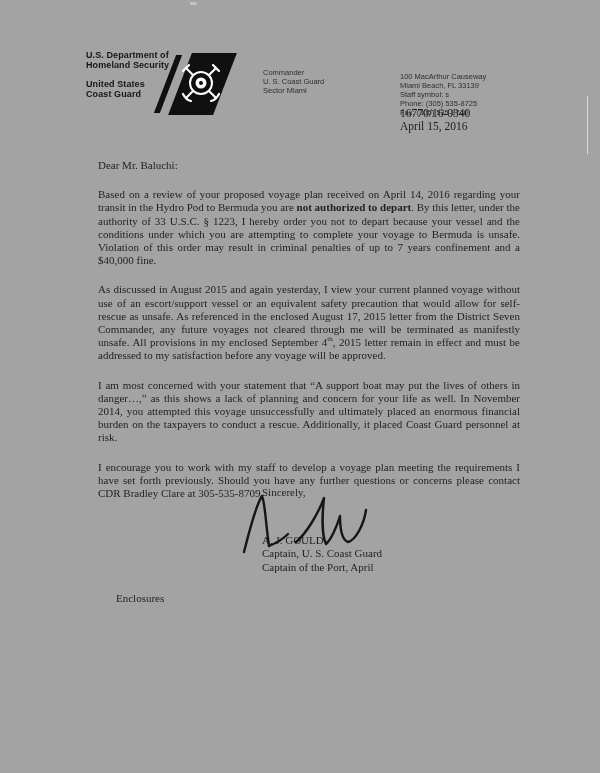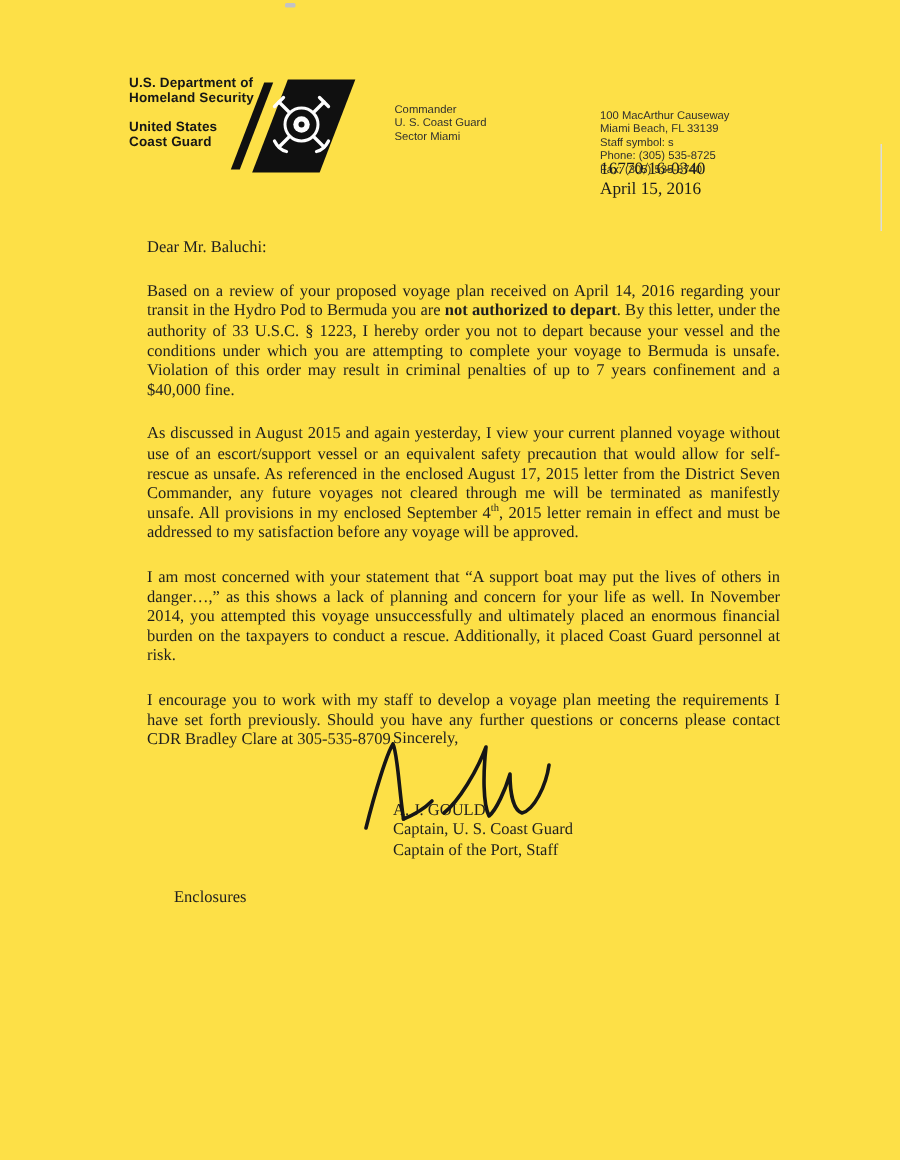--- a/index.html
+++ b/index.html
@@ -1,20 +1,20 @@
 <!DOCTYPE html>
 <html><head>
 <meta charset="utf-8">
 <style>
   html,body { margin:0; padding:0; background:#e8e8e8; }
   .page {
     position: relative;
     width: 600px;
     height: 773px;
-    background: #fde047;
+    background: #a3a3a3;
     font-family: "Liberation Serif", serif;
     color: #1f1f1f;
     overflow: hidden;
   }
 
   
   .speck { position:absolute; left:190px; top:2px; width:7px; height:3px; background:#c2c2c6; border-radius:1px; }
   .scanline { position:absolute; left:587px; top:96px; width:1px; height:58px; background:#dcdcdc; }
 
   
@@ -144,19 +144,19 @@
     <svg class="signature" width="140" height="66" viewBox="0 0 140 66">
       <g stroke="#161616" fill="none" stroke-width="2.4" stroke-linecap="round" stroke-linejoin="round">
         <path d="M6,62 C12,38 20,12 24,6 C27,12 28,36 31,56"></path>
         <path d="M31,56 C36,54 44,50 50,44"></path>
         <path d="M58,52 C68,44 80,24 86,8 C84,26 84,46 88,54 C93,50 99,36 102,26 C102,38 104,50 110,52 C118,50 126,34 128,20"></path>
       </g>
     </svg>
     <div class="signer">
       <div>A. J. GOULD</div>
       <div>Captain, U. S. Coast Guard</div>
-      <div>Captain of the Port, Staff</div>
+      <div>Captain of the Port, April</div>
     </div>
   </div>
 
   <div class="enclosures">Enclosures</div>
 
 </div>
 
 </body></html>

